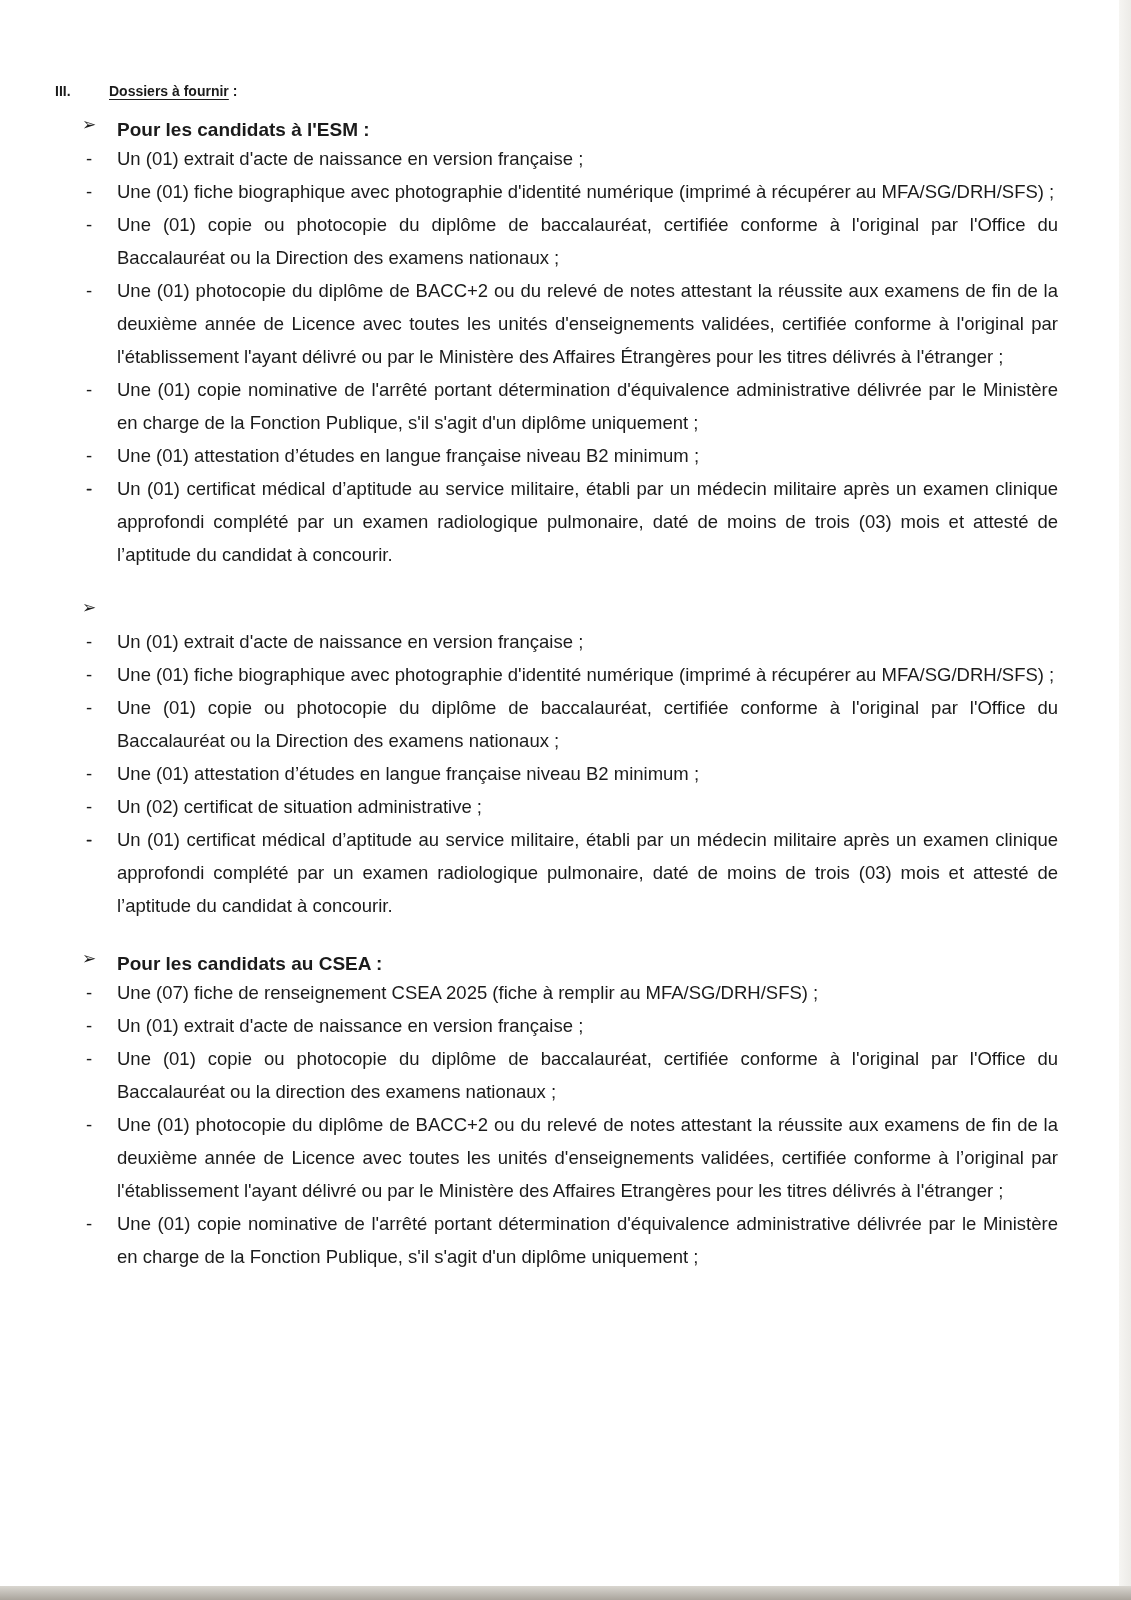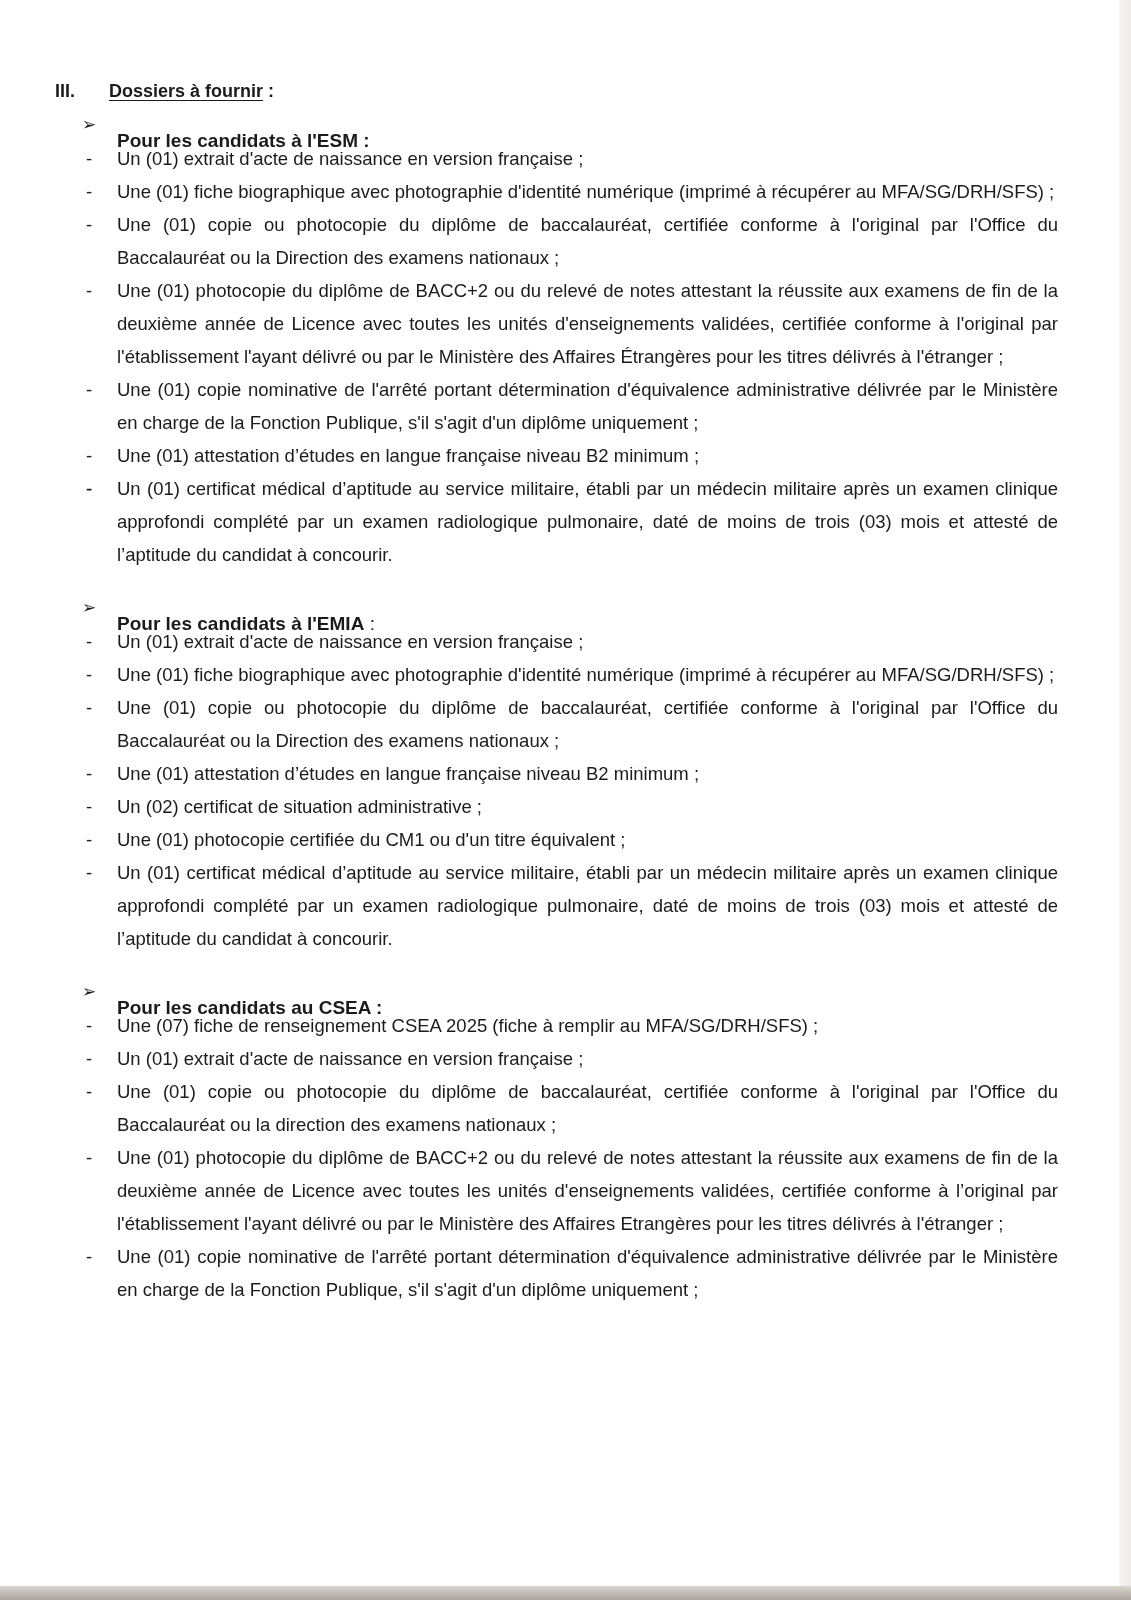--- a/index.html
+++ b/index.html
@@ -14,33 +14,33 @@
     background: linear-gradient(to right, #f6f5f2, #ecebe7);
   }
   .bottom-edge {
     position: absolute; left: 0; bottom: 0; width: 1131px; height: 14px;
     background: linear-gradient(to bottom, #d9d6d0, #a9a49c);
   }
   .page {
     position: absolute; left: 0; top: 74px; width: 1131px;
   }
   .section-head {
-    position: relative; height: 34px; font-weight: bold; font-size: 18px;
+    position: relative; height: 34px; font-weight: bold; font-size: 14px;
     line-height: 34px;
   }
   .section-num { position: absolute; left: 55px; top: 0; }
   .section-title { position: absolute; left: 109px; top: 0; }
   .section-title u { text-decoration: underline; text-underline-offset: 3px; }
   .group { margin-top: 0; }
   .group + .group { margin-top: 20px; }
   .group-head {
     position: relative; height: 34px; line-height: 34px; font-size: 19px;
   }
   .arrow { position: absolute; left: 82px; top: 0; font-size: 17px; }
-  .group-title { position: absolute; left: 117px; top: 16px; text-align: center; }
+  .group-title { position: absolute; left: 117px; top: 5px; text-align: center; }
   .group-title b { font-weight: bold; }
   .item {
     position: relative; padding-left: 117px; padding-right: 73px;
     font-size: 18.5px; line-height: 33px; text-align: justify;
   }
   .dash { position: absolute; left: 86px; top: 0; }
 </style>
 </head>
 <body>
 
@@ -64,28 +64,27 @@
         <div class="item"><span class="dash">-</span><span>Une (01) copie ou photocopie du diplôme de baccalauréat, certifiée conforme à l'original par l'Office du Baccalauréat ou la Direction des examens nationaux ;</span></div>
         <div class="item"><span class="dash">-</span><span>Une (01) photocopie du diplôme de BACC+2 ou du relevé de notes attestant la réussite aux examens de fin de la deuxième année de Licence avec toutes les unités d'enseignements validées, certifiée conforme à l'original par l'établissement l'ayant délivré ou par le Ministère des Affaires Étrangères pour les titres délivrés à l'étranger ;</span></div>
         <div class="item"><span class="dash">-</span><span>Une (01) copie nominative de l'arrêté portant détermination d'équivalence administrative délivrée par le Ministère en charge de la Fonction Publique, s'il s'agit d'un diplôme uniquement ;</span></div>
         <div class="item"><span class="dash">-</span><span>Une (01) attestation d’études en langue française niveau B2 minimum ;</span></div>
         <div class="item"><span class="dash">-</span></div>
         <div class="item"><span class="dash">-</span><span>Un (01) certificat médical d’aptitude au service militaire, établi par un médecin militaire après un examen clinique approfondi complété par un examen radiologique pulmonaire, daté de moins de trois (03) mois et attesté de l’aptitude du candidat à concourir.</span></div>
       </div>
       <div class="group">
         <div class="group-head">
           <span class="arrow">➢</span>
-          <span class="group-title"><b>Pour les candidats à l'EMIA</b><span> :</span></span>
         </div>
         <div class="item"><span class="dash">-</span><span>Un (01) extrait d'acte de naissance en version française ;</span></div>
         <div class="item"><span class="dash">-</span><span>Une (01) fiche biographique avec photographie d'identité numérique (imprimé à récupérer au MFA/SG/DRH/SFS) ;</span></div>
         <div class="item"><span class="dash">-</span><span>Une (01) copie ou photocopie du diplôme de baccalauréat, certifiée conforme à l'original par l'Office du Baccalauréat ou la Direction des examens nationaux ;</span></div>
         <div class="item"><span class="dash">-</span><span>Une (01) attestation d’études en langue française niveau B2 minimum ;</span></div>
         <div class="item"><span class="dash">-</span><span>Un (02) certificat de situation administrative ;</span></div>
-        <div class="item"><span class="dash">-</span><span>Une (01) photocopie certifiée du CM1 ou d'un titre équivalent ;</span></div>
+        <div class="item"><span class="dash">-</span></div>
         <div class="item"><span class="dash">-</span><span>Un (01) certificat médical d’aptitude au service militaire, établi par un médecin militaire après un examen clinique approfondi complété par un examen radiologique pulmonaire, daté de moins de trois (03) mois et attesté de l’aptitude du candidat à concourir.</span></div>
       </div>
       <div class="group">
         <div class="group-head">
           <span class="arrow">➢</span>
           <span class="group-title"><b>Pour les candidats au CSEA</b><b> :</b></span>
         </div>
         <div class="item"><span class="dash">-</span><span>Une (07) fiche de renseignement CSEA 2025 (fiche à remplir au MFA/SG/DRH/SFS) ;</span></div>
         <div class="item"><span class="dash">-</span><span>Un (01) extrait d'acte de naissance en version française ;</span></div>
         <div class="item"><span class="dash">-</span><span>Une (01) copie ou photocopie du diplôme de baccalauréat, certifiée conforme à l'original par l'Office du Baccalauréat ou la direction des examens nationaux ;</span></div>

